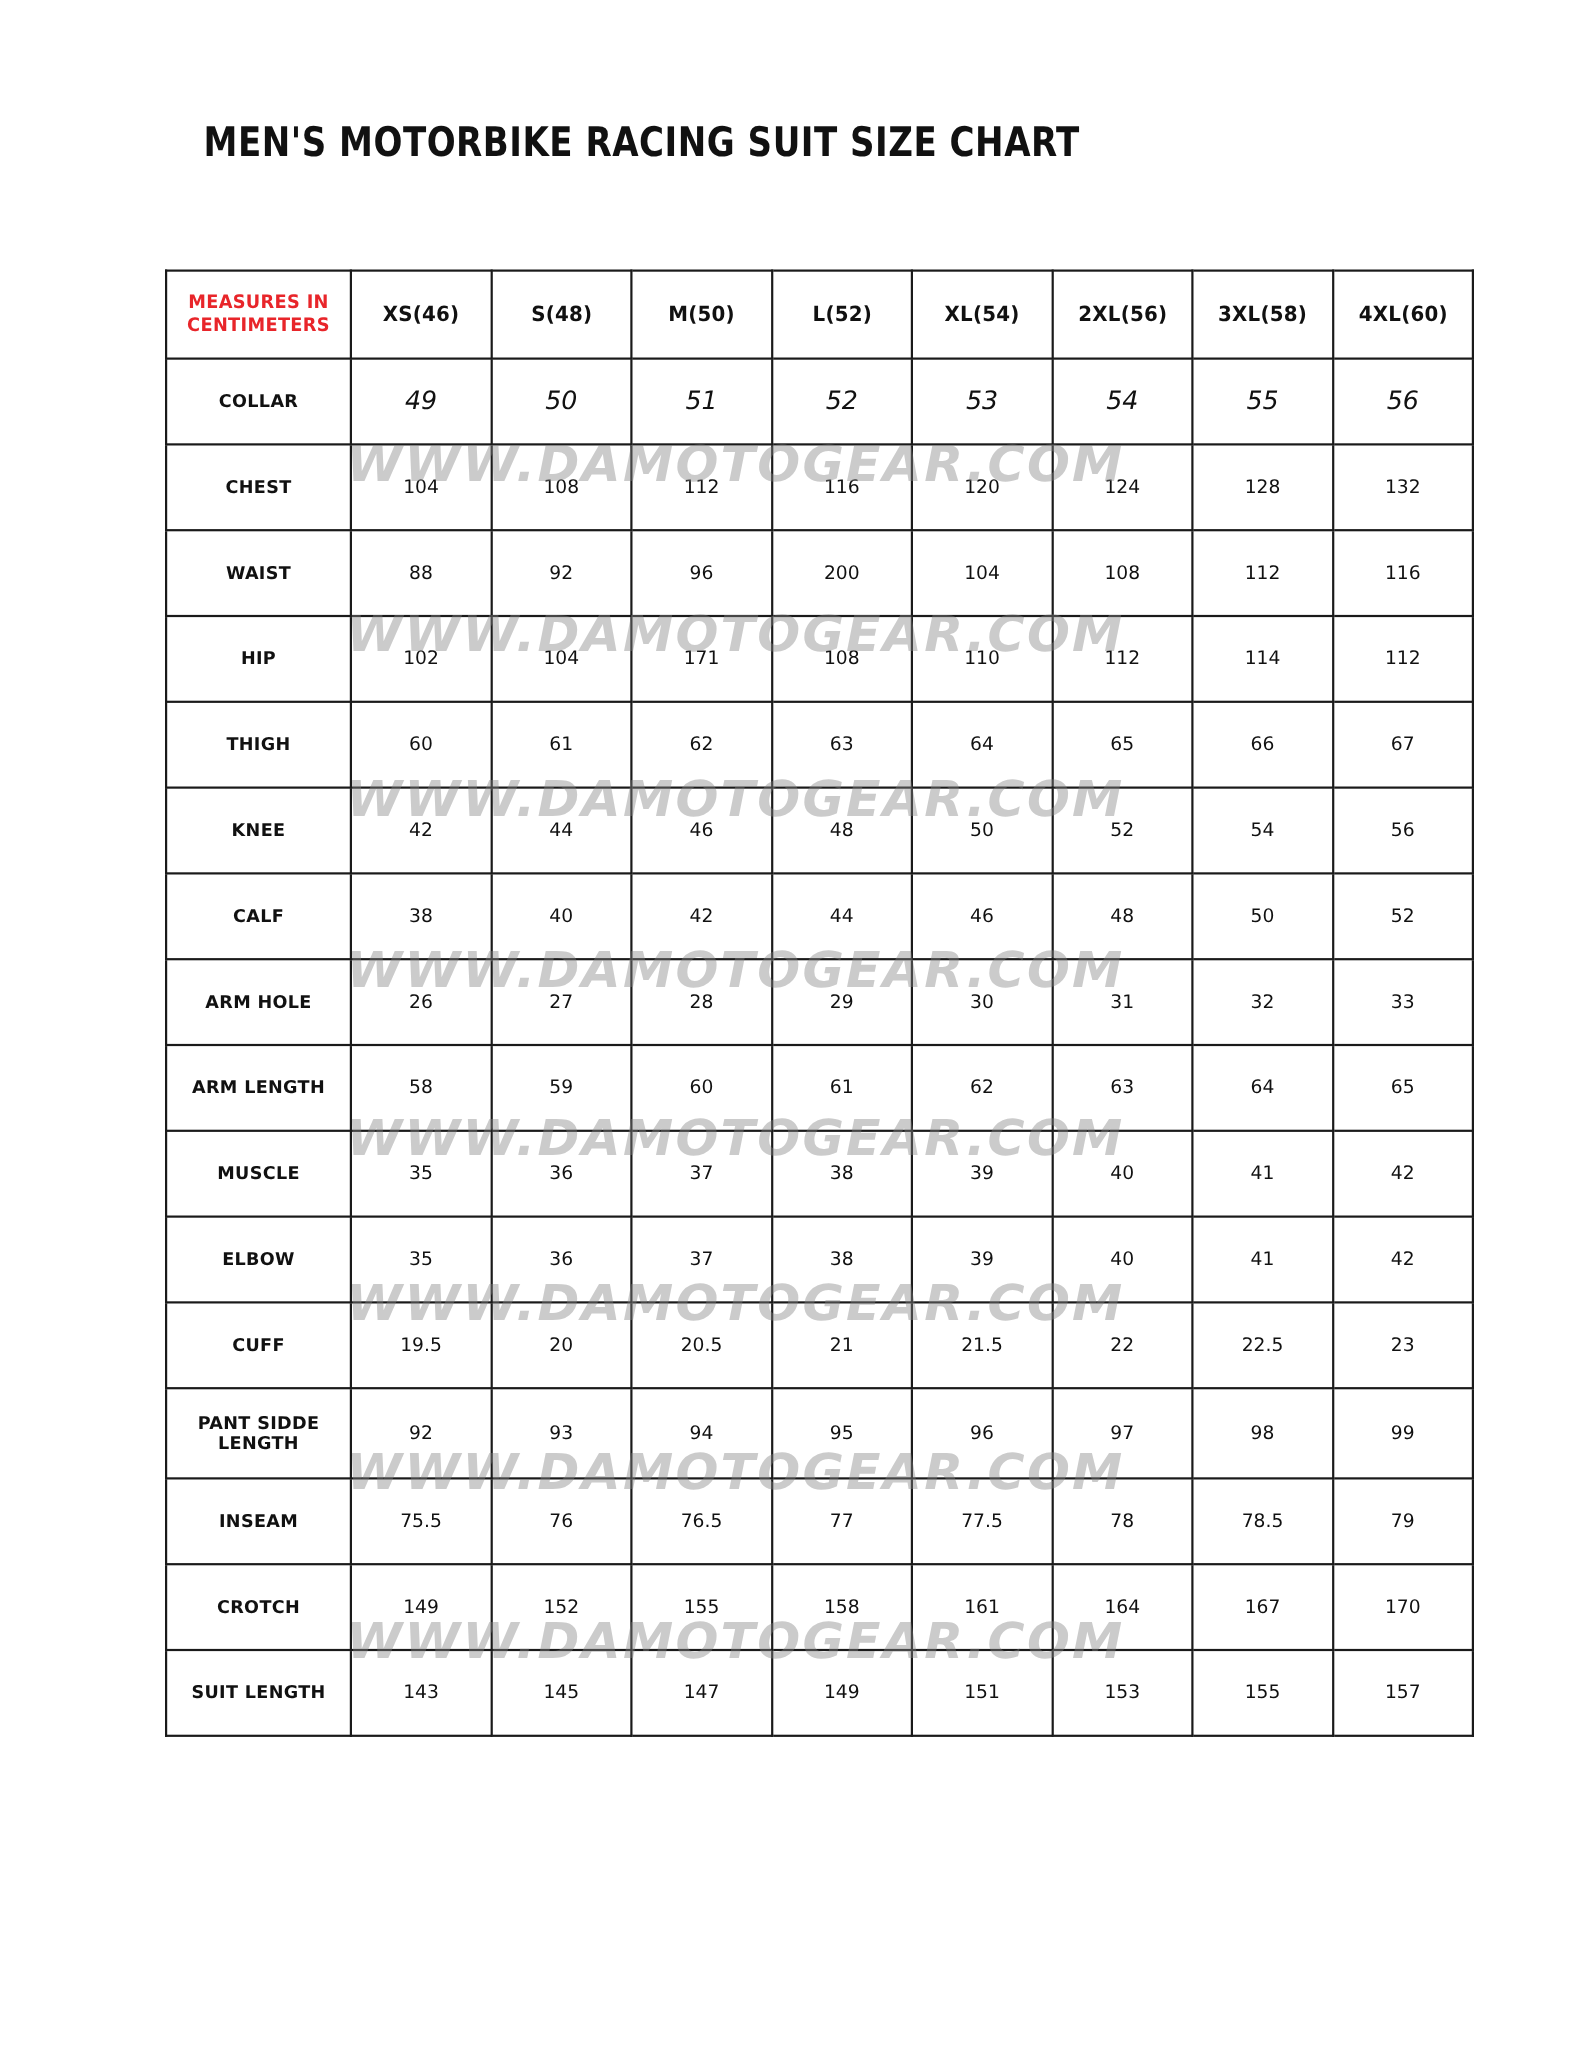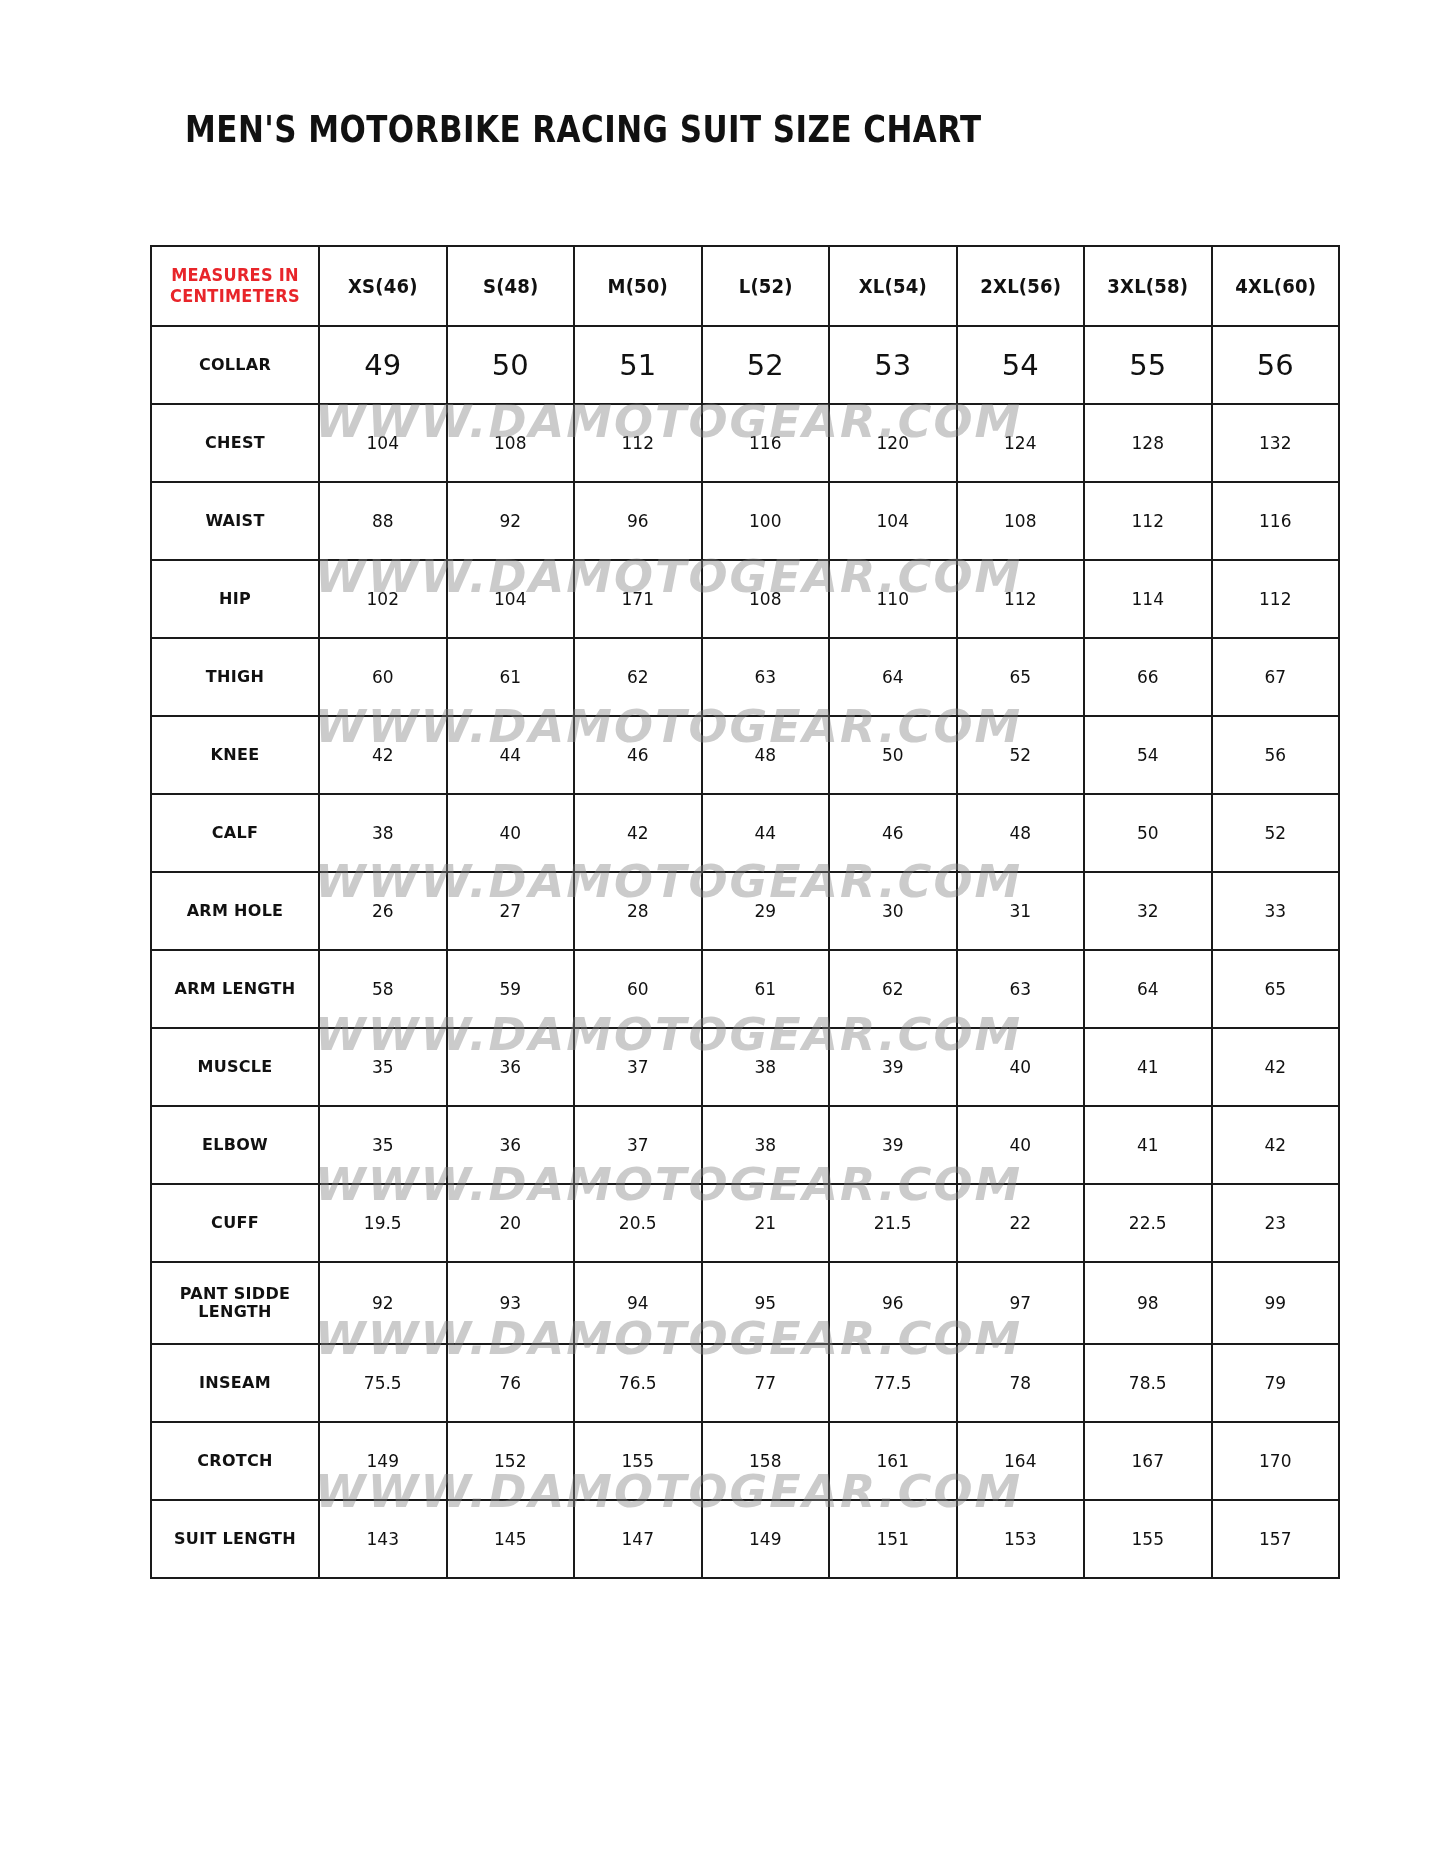--- a/index.html
+++ b/index.html
@@ -82,21 +82,21 @@
     color: #111111;
   }
   td.val {
     font-family: "DejaVu Sans", sans-serif;
     color: #111111;
   }
   tbody tr { height: 78px; }
   tbody tr.tall { height: 82px; }
 
   
-  tr.big-vals td.val { font-size: 29px; }
+  tr.big-vals td.val { font-size: 23px; font-style: italic; }
   tr:not(.big-vals) td.val { font-size: 17px; }
 
   .watermark-layer {
     position: absolute;
     left: 0;
     top: 0;
     width: 1445px;
     height: 1870px;
     pointer-events: none;
     z-index: 5;
@@ -181,21 +181,21 @@
           <td class="val">124</td>
           <td class="val">128</td>
           <td class="val">132</td>
         </tr>
 
         <tr>
           <td class="row-label">WAIST</td>
           <td class="val">88</td>
           <td class="val">92</td>
           <td class="val">96</td>
-          <td class="val">100</td>
+          <td class="val">200</td>
           <td class="val">104</td>
           <td class="val">108</td>
           <td class="val">112</td>
           <td class="val">116</td>
         </tr>
 
         <tr>
           <td class="row-label">HIP</td>
           <td class="val">102</td>
           <td class="val">104</td>

